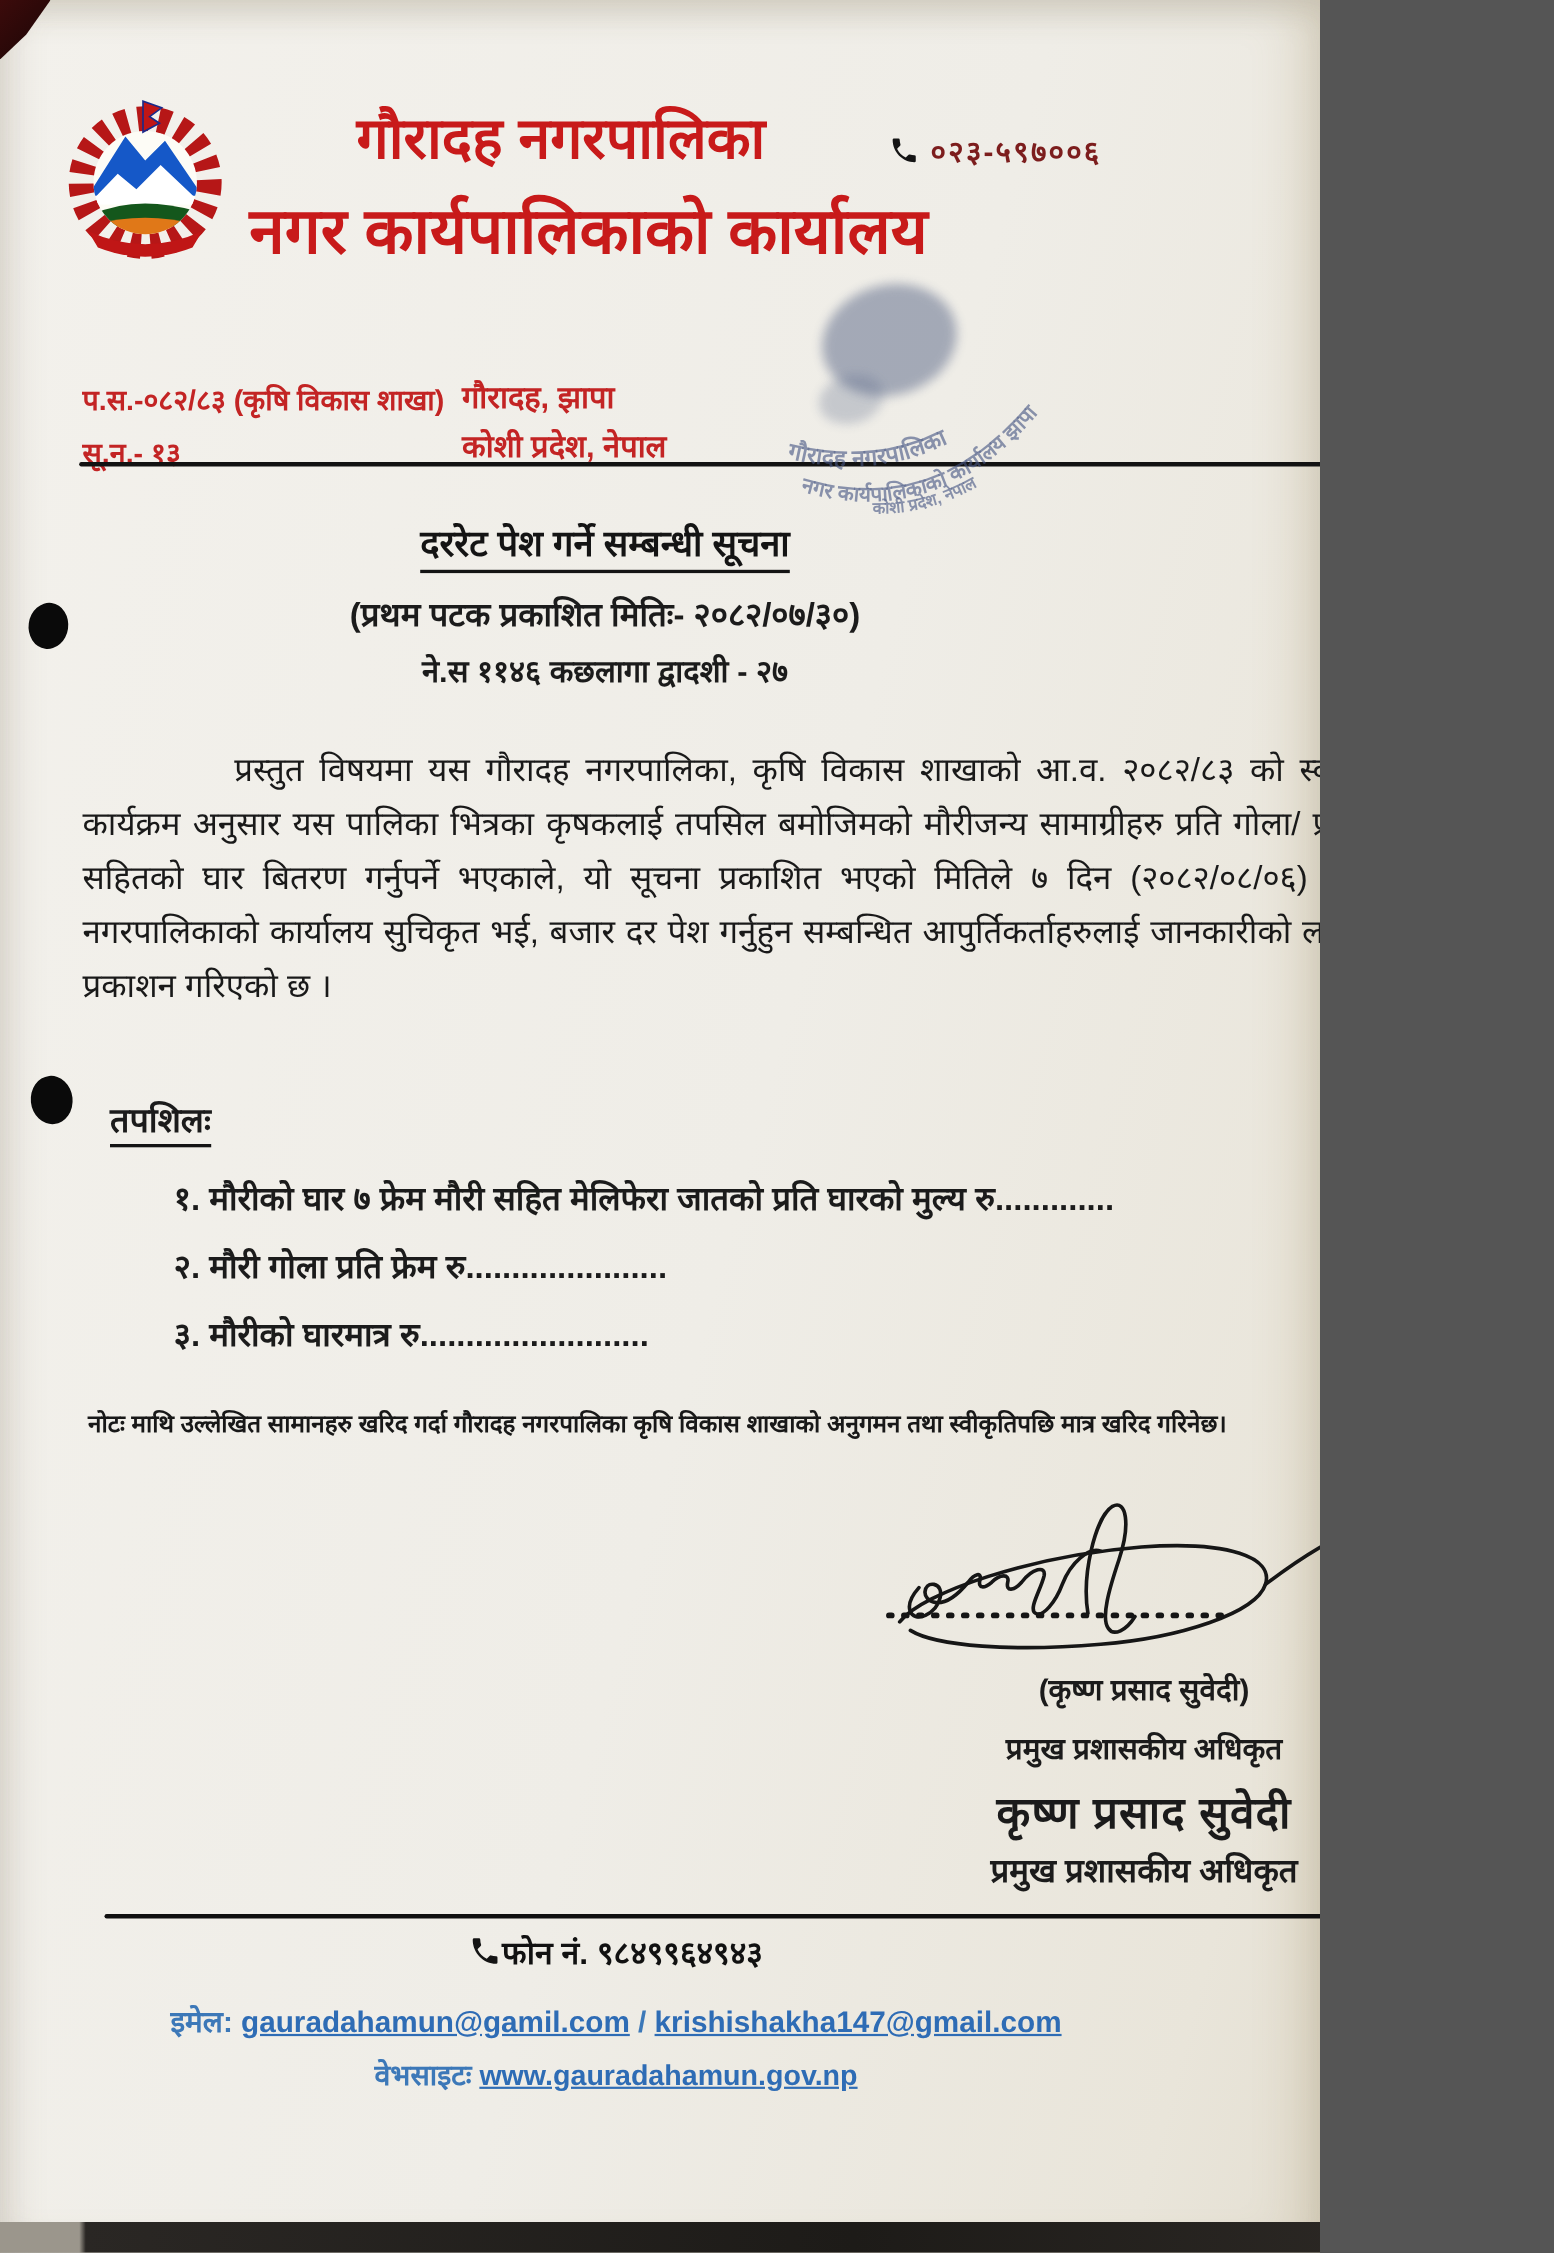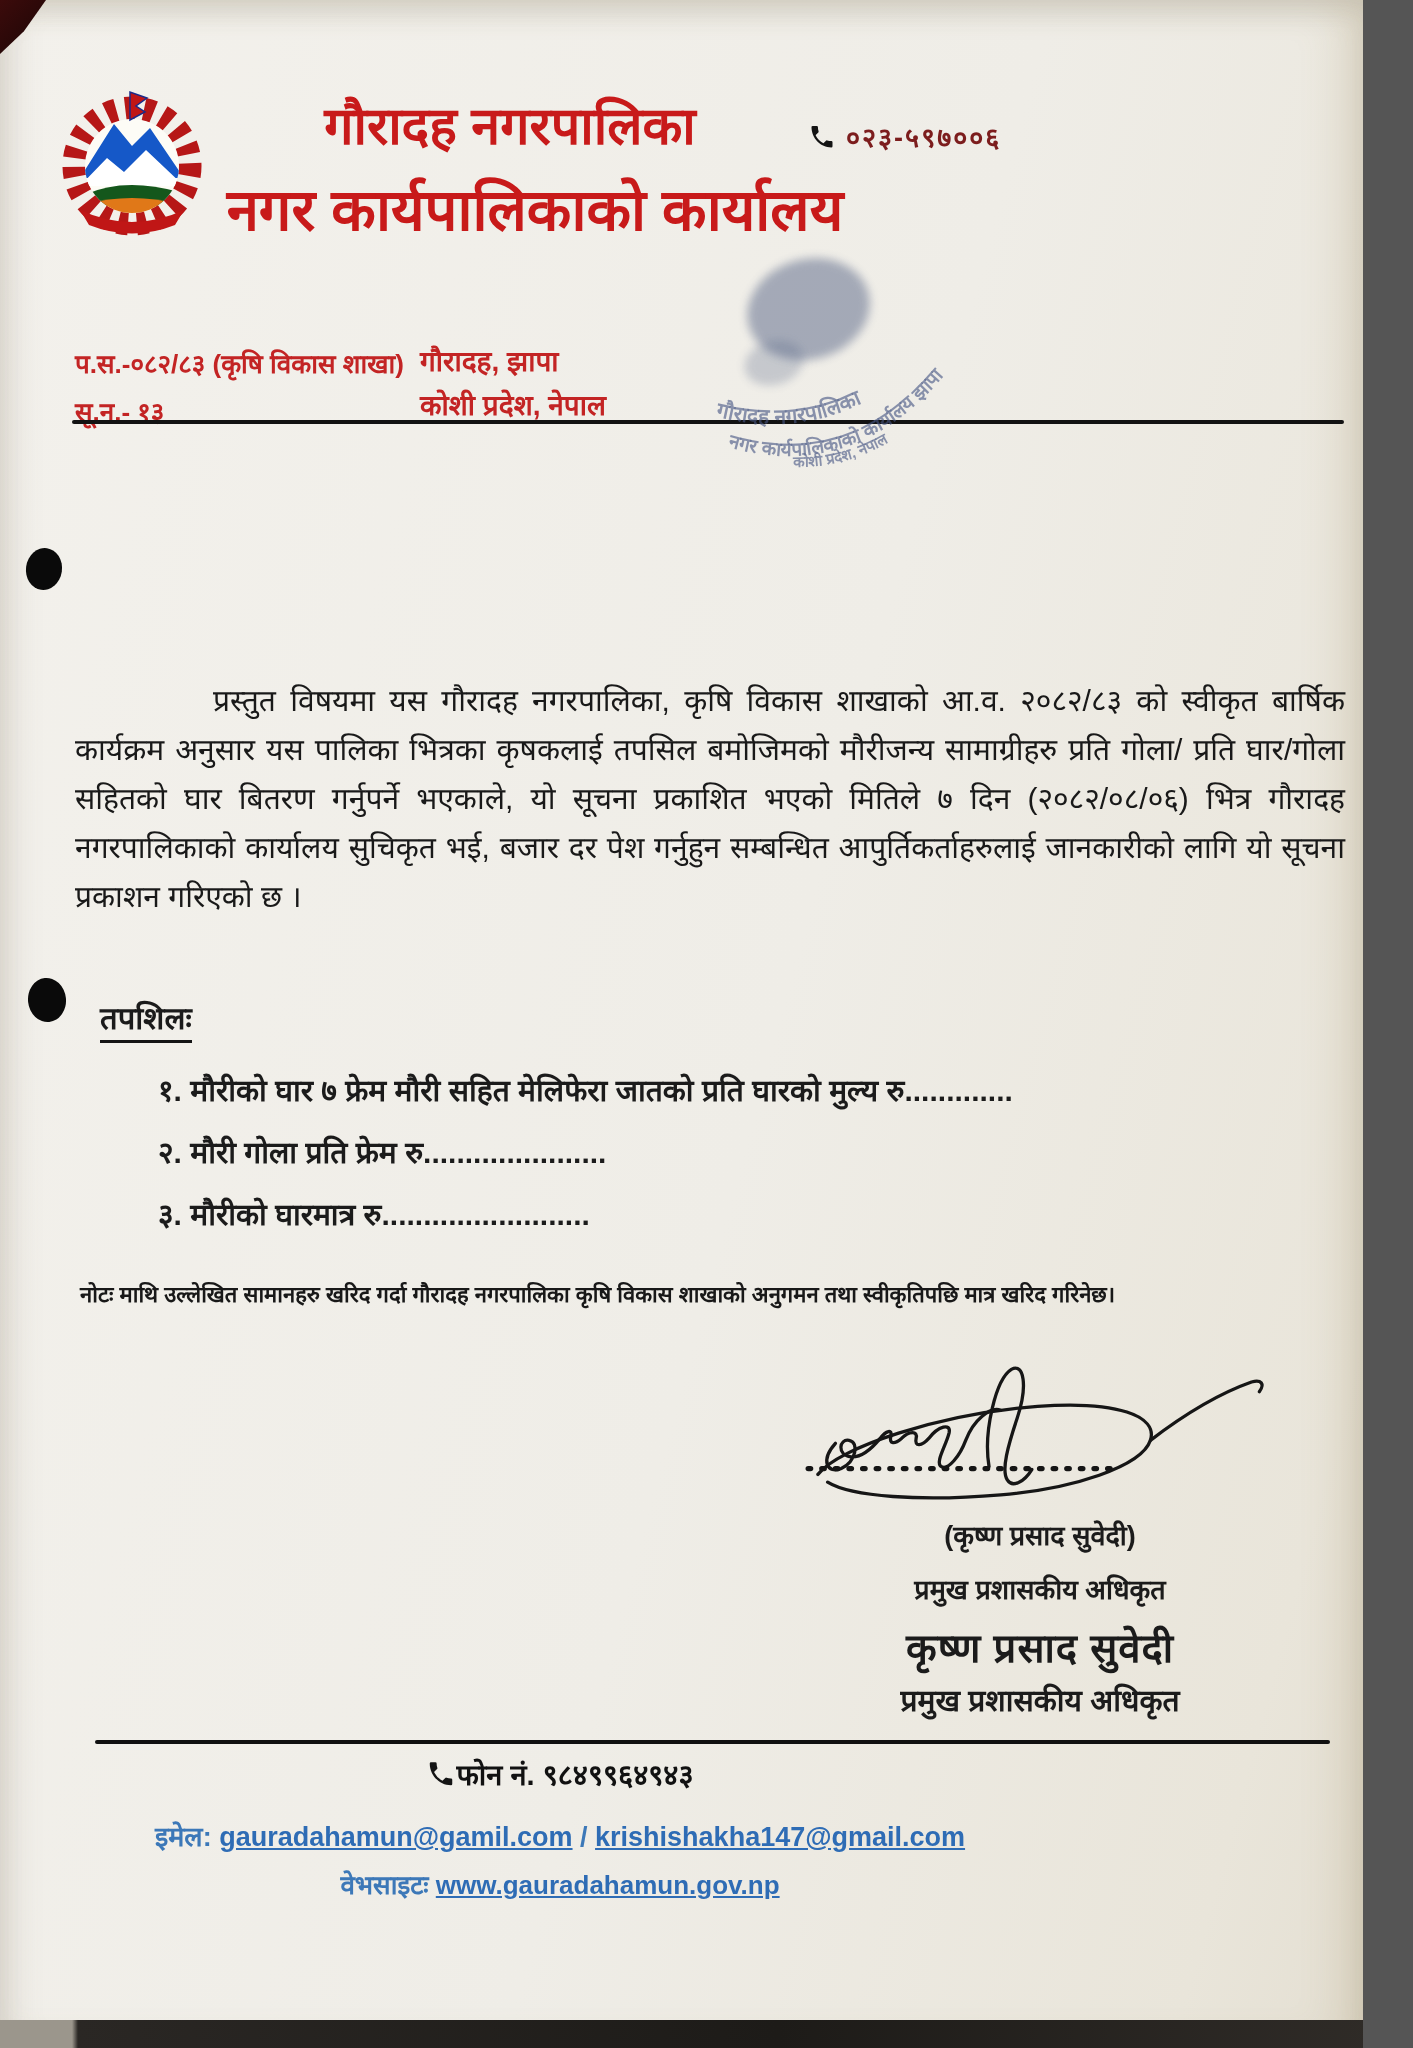--- a/index.html
+++ b/index.html
@@ -1,17 +1,17 @@
 <!DOCTYPE html>
 <html><head>
 <meta charset="utf-8">
 <style>
   html,body{margin:0;padding:0;background:#555;}
   .page{
-    position:relative;width:1363px;height:2048px;overflow:hidden;
+    position:relative;width:1200px;height:2048px;overflow:hidden;
     background:linear-gradient(105deg,#f3f1ec 0%,#efede7 55%,#e9e5da 90%,#e4dfd2 100%);
     box-shadow:inset -22px 0 42px rgba(150,130,80,.18), inset 16px 0 30px rgba(120,110,90,.12), inset 0 14px 26px rgba(90,85,70,.10);
     font-family:"Liberation Sans","DejaVu Sans",sans-serif;color:#1b1b1b;
   }
   .abs{position:absolute;}
   
   .org-name{left:225px;top:88px;width:570px;text-align:center;font-size:52px;font-weight:700;color:#c81a1a;}
   .office-name{left:160px;top:168px;width:750px;text-align:center;font-size:58px;font-weight:700;color:#c81a1a;}
   .phone-top{left:808px;top:118px;display:flex;align-items:center;gap:10px;}
   .phone-top .num{font-size:27px;font-weight:700;color:#7c1d1d;letter-spacing:2px;text-align:center;}
@@ -109,20 +109,25 @@
       <ellipse class="blur" cx="168" cy="78" rx="62" ry="50" fill="rgba(62,78,118,.50)"></ellipse>
       <ellipse class="blur" cx="120" cy="120" rx="30" ry="22" fill="rgba(62,78,118,.28)"></ellipse>
       <g font-size="21" font-weight="700" fill="rgba(70,86,132,.72)">
         <text><textPath href="#st-a1" startOffset="4%">गौरादह नगरपालिका</textPath></text>
         <text font-size="19"><textPath href="#st-a2" startOffset="2%">नगर कार्यपालिकाको कार्यालय झापा</textPath></text>
         <text font-size="15"><textPath href="#st-a3" startOffset="6%">कोशी प्रदेश, नेपाल</textPath></text>
       </g>
     </g>
   </svg>
 
+  <div class="abs title-wrap">
+    <span class="notice-title">दररेट पेश गर्ने सम्बन्धी सूचना</span>
+    <div class="pub-line">(प्रथम पटक प्रकाशित मितिः- २०८२/०७/३०)</div>
+    <div class="cal-line">ने.स ११४६ कछलागा द्वादशी - २७</div>
+  </div>
 
   <div class="abs body-par">प्रस्तुत विषयमा यस गौरादह नगरपालिका, कृषि विकास शाखाको आ.व. २०८२/८३ को स्वीकृत बार्षिक कार्यक्रम अनुसार यस पालिका भित्रका कृषकलाई तपसिल बमोजिमको मौरीजन्य सामाग्रीहरु प्रति गोला/ प्रति घार/गोला सहितको घार बितरण गर्नुपर्ने भएकाले, यो सूचना प्रकाशित भएको मितिले ७ दिन (२०८२/०८/०६) भित्र गौरादह नगरपालिकाको कार्यालय सुचिकृत भई, बजार दर पेश गर्नुहुन सम्बन्धित आपुर्तिकर्ताहरुलाई जानकारीको लागि यो सूचना प्रकाशन गरिएको छ ।</div>
 
   <div class="abs details-heading">तपशिलः</div>
 
   <div class="abs list-block">
     <div>१. मौरीको घार ७ फ्रेम मौरी सहित मेलिफेरा जातको प्रति घारको मुल्य रु.............</div>
     <div>२. मौरी गोला प्रति फ्रेम रु......................</div>
     <div>३. मौरीको घारमात्र रु.........................</div>
   </div>

